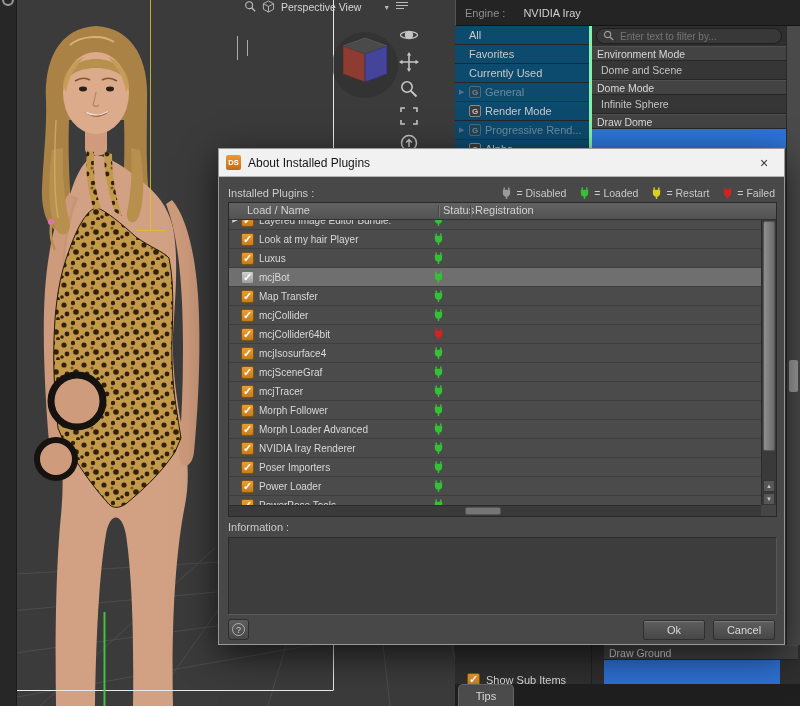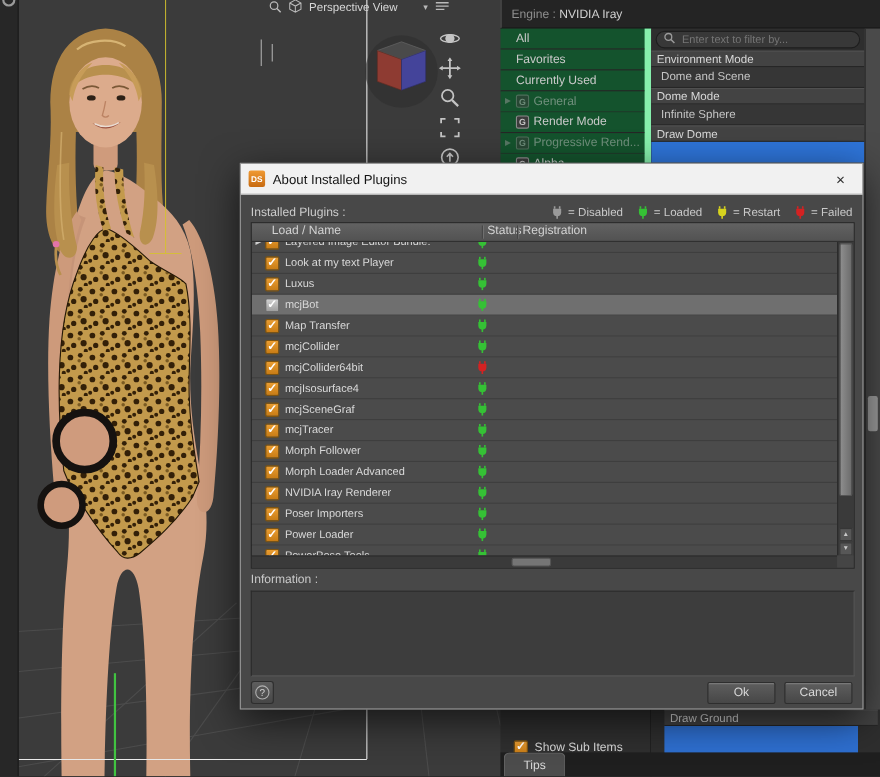--- a/index.html
+++ b/index.html
@@ -14,25 +14,25 @@
   .left-strip .part-icon{position:absolute;left:2px;top:-6px;width:12px;height:12px;border:2px solid #9a9a9a;border-radius:50%;}
   .top-toolbar{position:absolute;left:244px;top:0;height:14px;display:flex;align-items:center;gap:6px;
                color:#d6d6d6;font-size:10.5px;z-index:2;}
   .top-toolbar .dd-arrow{font-size:7px;color:#b8b8b8;margin-left:16px;}
   .side-toolbar{position:absolute;left:398px;top:24px;width:24px;display:flex;flex-direction:column;gap:5px;z-index:2;}
   .side-toolbar .tool{width:22px;height:22px;display:flex;align-items:center;justify-content:center;cursor:pointer;}
   .gizmo{position:absolute;left:330px;top:20px;z-index:1;}
   
   .engine-bar{position:absolute;left:455px;top:0;width:345px;height:26px;background:#242424;
               border-bottom:1px solid #141414;border-left:1px solid #555;display:flex;align-items:center;
-              gap:3px;padding-left:9px;font-size:11px;z-index:3;}
+              gap:18px;padding-left:9px;font-size:11px;z-index:3;}
   .engine-label{color:#8f8f8f;}
   .engine-value{color:#d0d0d0;}
-  .render-list{position:absolute;left:455px;top:26px;width:137px;height:122px;background:#14532d;
-               border-right:6px solid #86efac;overflow:hidden;z-index:3;}
+  .render-list{position:absolute;left:455px;top:26px;width:137px;height:122px;background:#0c4a6e;
+               border-right:3px solid #86efac;overflow:hidden;z-index:3;}
   .rp-item{height:19px;display:flex;align-items:center;border-bottom:1px solid #262626;
            color:#c9c9c9;font-size:11px;padding-left:4px;cursor:pointer;}
   .rp-item.plain{padding-left:14px;}
   .rp-item .rp-arrow{width:10px;font-size:7px;color:#9a9a9a;flex:none;}
   .rp-item.leaf .rp-arrow{visibility:hidden;}
   .rp-item .rp-gicon{width:12px;height:12px;border:1px solid #8a8a8a;border-radius:2px;background:#3c3c3c;
             color:#c6c6c6;font-size:8px;font-weight:bold;display:flex;align-items:center;justify-content:center;
             margin-right:4px;flex:none;}
   .rp-item.dim{opacity:.5;}
   .settings-col{position:absolute;left:592px;top:26px;width:194px;height:122px;background:#2e2e2e;overflow:hidden;z-index:3;}
@@ -429,21 +429,21 @@
                   <path d="M3.5 0.5 V3 M8.5 0.5 V3" stroke="currentColor" stroke-width="1.6"></path>
                   <path d="M2 3 h8 v3.5 a4 4 0 0 1 -8 0 Z" fill="currentColor"></path>
                   <path d="M6 9.5 V13" stroke="currentColor" stroke-width="1.6"></path>
                 </svg>
               </span>
             </div>
 
             <div class="row">
               <span class="expander">▶</span>
               <span class="checkbox"></span>
-              <span class="row-name">Look at my text Player</span>
+              <span class="row-name">Look at my hair Player</span>
               <span class="plug plug-loaded">
                 <svg viewBox="0 0 12 13" width="11" height="12">
                   <path d="M3.5 0.5 V3 M8.5 0.5 V3" stroke="currentColor" stroke-width="1.6"></path>
                   <path d="M2 3 h8 v3.5 a4 4 0 0 1 -8 0 Z" fill="currentColor"></path>
                   <path d="M6 9.5 V13" stroke="currentColor" stroke-width="1.6"></path>
                 </svg>
               </span>
             </div>
 
             <div class="row">

